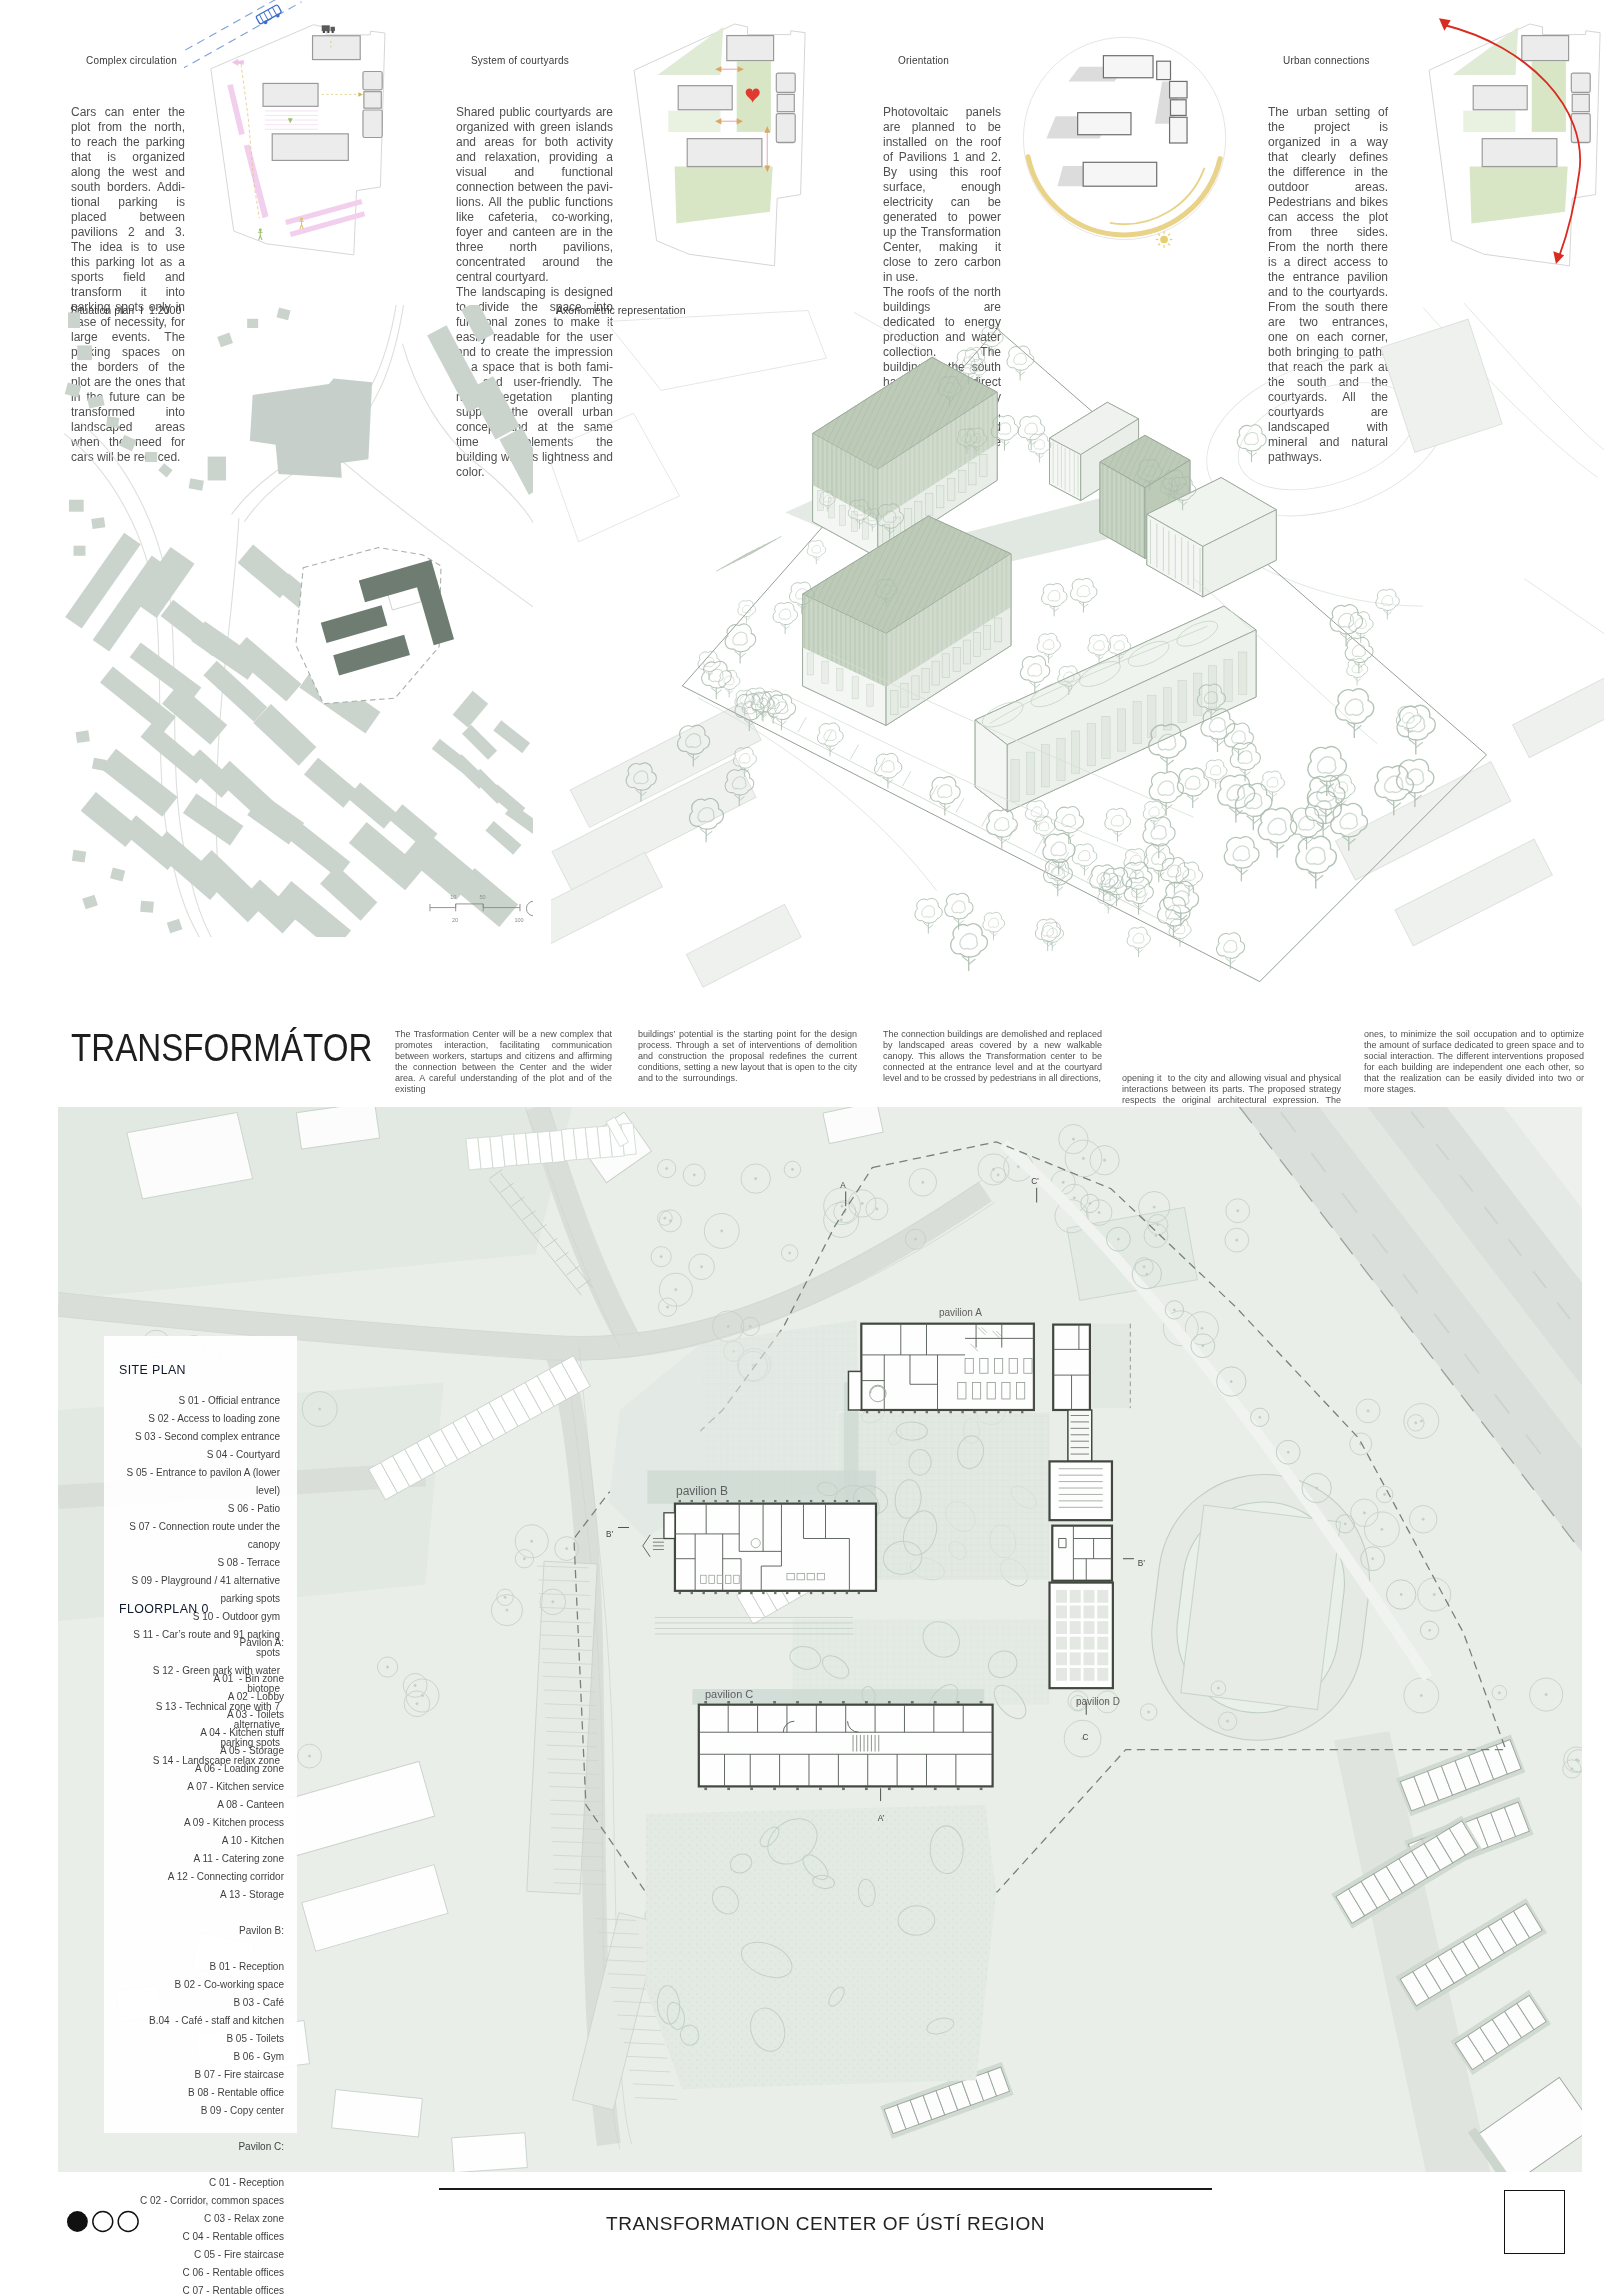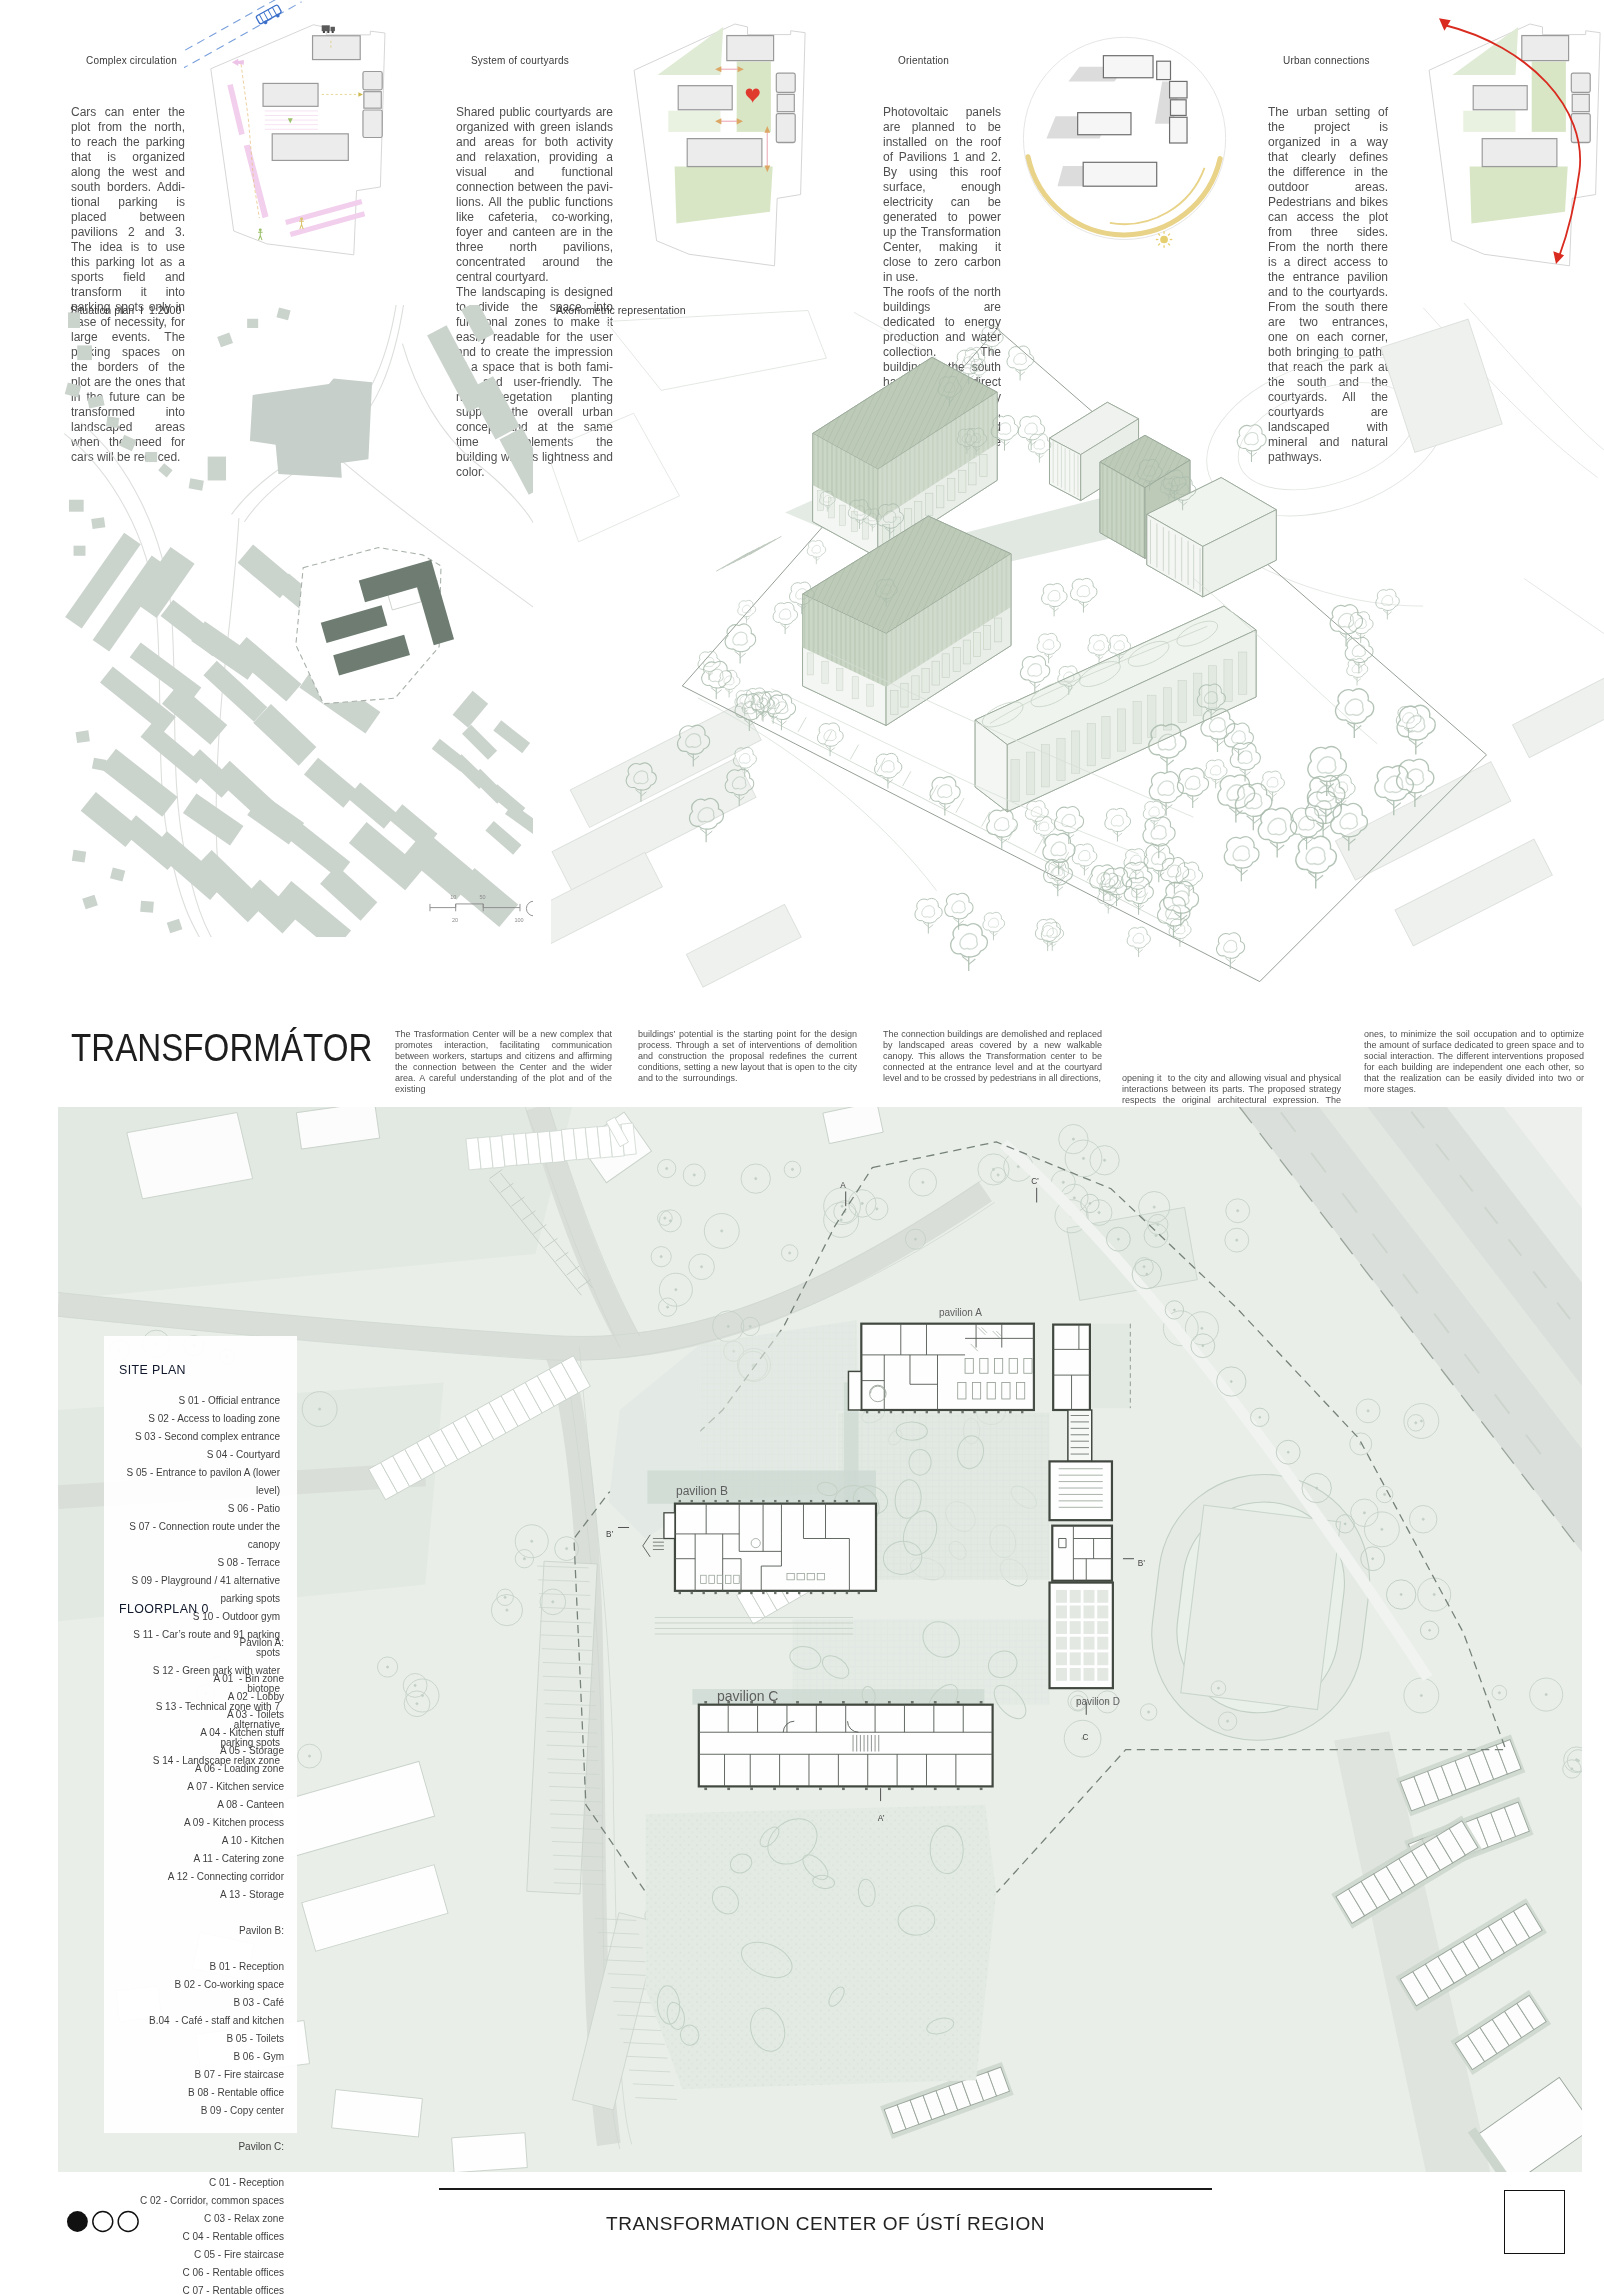--- a/index.html
+++ b/index.html
@@ -1426,21 +1426,21 @@
       <text x="1176" y="500">B’</text>
       <text x="893" y="778">A’</text>
       <text x="1116" y="690">C</text>
 </g>
 <g stroke="#444" stroke-width="1" fill="none">
 <path d="M858,92 v16 M1066,88 v16 M610,458 h12 M1160,492 h12 M896,756 v-14 M1120,662 v-14"></path>
 </g>
 </svg>
 <div class="abs" style="left:939px;top:1307px;font-size:10px;color:#5e5e5e;">pavilion A</div>
 <div class="abs" style="left:676px;top:1484px;font-size:12px;color:#5e5e5e;">pavilion B</div>
-<div class="abs" style="left:705px;top:1688px;font-size:14px;color:#5e5e5e;margin-left:12px;">pavilion C</div>
+<div class="abs" style="left:705px;top:1688px;font-size:11px;color:#5e5e5e;">pavilion C</div>
 <div class="abs" style="left:1076px;top:1696px;font-size:10px;color:#5e5e5e;">pavilion D</div>
 
 <div class="abs" style="left:104px;top:1336px;width:193px;height:797px;background:rgba(255,255,255,0.93);"></div>
 <div class="abs legtitle" style="left:119px;top:1363px;">SITE PLAN</div>
 <div class="abs legtext" style="left:119px;top:1392px;width:161px;">S 01 - Official entrance<br>S 02 - Access to loading zone<br>S 03 - Second complex entrance<br>S 04 - Courtyard<br>S 05 - Entrance to pavilon A (lower level)<br>S 06 - Patio<br>S 07 - Connection route under the<br>&nbsp;&nbsp;&nbsp;&nbsp;&nbsp;&nbsp;&nbsp;&nbsp;&nbsp;&nbsp;&nbsp;canopy<br>S 08 - Terrace<br>S 09 - Playground / 41 alternative<br>&nbsp;&nbsp;&nbsp;&nbsp;&nbsp;&nbsp;&nbsp;&nbsp;&nbsp;&nbsp;&nbsp;parking spots<br>S 10 -  Outdoor gym<br>S 11 -  Car’s route and 91 parking spots<br>S 12 -  Green park with water biotope<br>S 13 -  Technical zone with 7 alternative<br>&nbsp;&nbsp;&nbsp;&nbsp;&nbsp;&nbsp;&nbsp;&nbsp;&nbsp;&nbsp;&nbsp;parking spots<br>S 14 -  Landscape relax zone</div>
 <div class="abs legtitle" style="left:119px;top:1602px;">FLOORPLAN 0</div>
 <div class="abs legtext" style="left:119px;top:1634px;width:165px;">Pavilon A:<br><br>A 01&nbsp; - Bin zone<br>A 02 - Lobby<br>A 03 - Toilets<br>A 04 - Kitchen stuff<br>A 05 - Storage<br>A 06 - Loading zone<br>A 07 - Kitchen service<br>A 08 - Canteen<br>A 09 - Kitchen process<br>A 10 - Kitchen<br>A 11 - Catering zone<br>A 12 - Connecting corridor<br>A 13 - Storage<br><br>Pavilon B:<br><br>B 01 - Reception<br>B 02 - Co-working space<br>B 03 - Café<br>B.04&nbsp; - Café - staff and kitchen<br>B 05 - Toilets<br>B 06 - Gym<br>B 07 - Fire staircase<br>B 08 - Rentable office<br>B 09 - Copy center<br><br>Pavilon C:<br><br>C 01 - Reception<br>C 02 - Corridor, common spaces<br>C 03 - Relax zone<br>C 04 - Rentable offices<br>C 05 - Fire staircase<br>C 06 - Rentable offices<br>C 07 - Rentable offices<br>C 08 - Toilets<br>C 09 - Rentable offices<br><br>Pavilon D:<br><br>D 01 - Foyer<br>D 02 - Toilets<br>D 03 - Cloakroom / Alternative space<br>D 04 - Event area<br>D 05 - Main hall</div>
 
 <svg class="abs" style="left:64px;top:2207px;" width="83" height="29" viewBox="0 0 90 32">
 <circle cx="14" cy="16" r="11.5" fill="#111"></circle>

